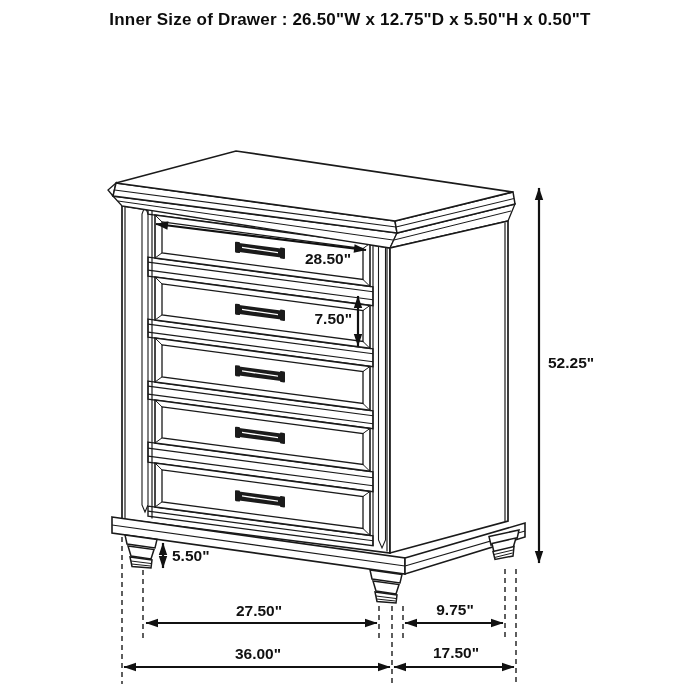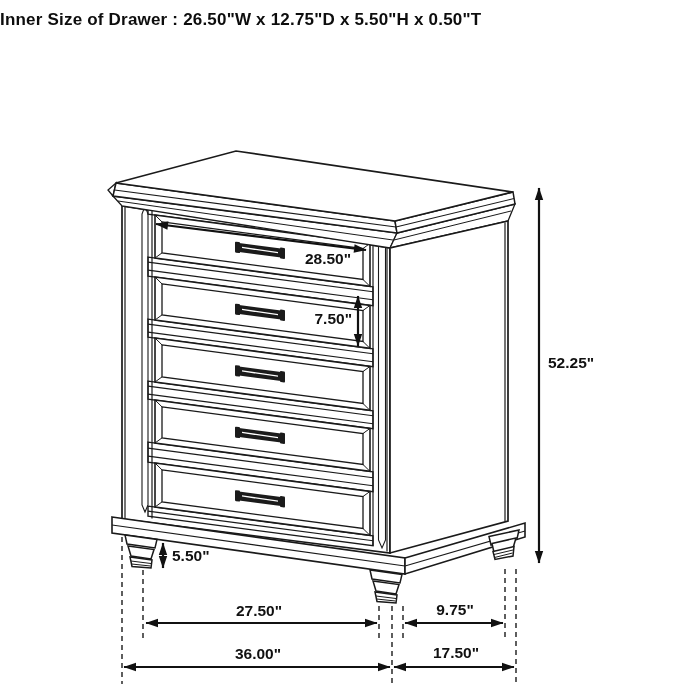--- a/index.html
+++ b/index.html
@@ -1,18 +1,18 @@
 <!DOCTYPE html>
 <html><head>
 <meta charset="utf-8">
 <style>
   html,body{margin:0;padding:0;background:#fff;}
   .canvas{position:relative;width:700px;height:700px;background:#fff;overflow:hidden;
           font-family:"Liberation Sans", sans-serif;}
-  .title{position:absolute;top:10px;left:0;width:100%;
+  .title{position:absolute;top:10px;left:0;width:100%;text-align:center;
          font-size:17px;font-weight:bold;color:#0d0d0d;letter-spacing:.2px;}
   svg{position:absolute;top:0;left:0;}
   .ln{stroke:#1a1a1a;fill:none;}
   .face{fill:#ffffff;stroke:#1a1a1a;}
   .dim{stroke:#111;stroke-width:2.2;fill:none;}
   .dash{stroke:#1a1a1a;stroke-width:1.4;stroke-dasharray:5 4;fill:none;}
   .dimtxt{font-family:"Liberation Sans",sans-serif;font-weight:bold;font-size:15.5px;fill:#111;}
 </style>
 </head>
 <body>

